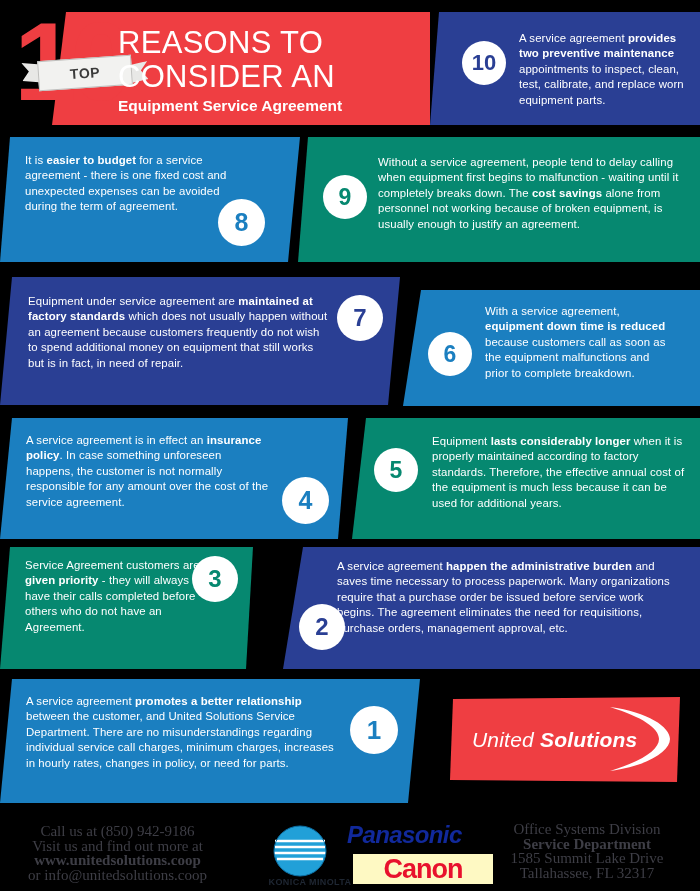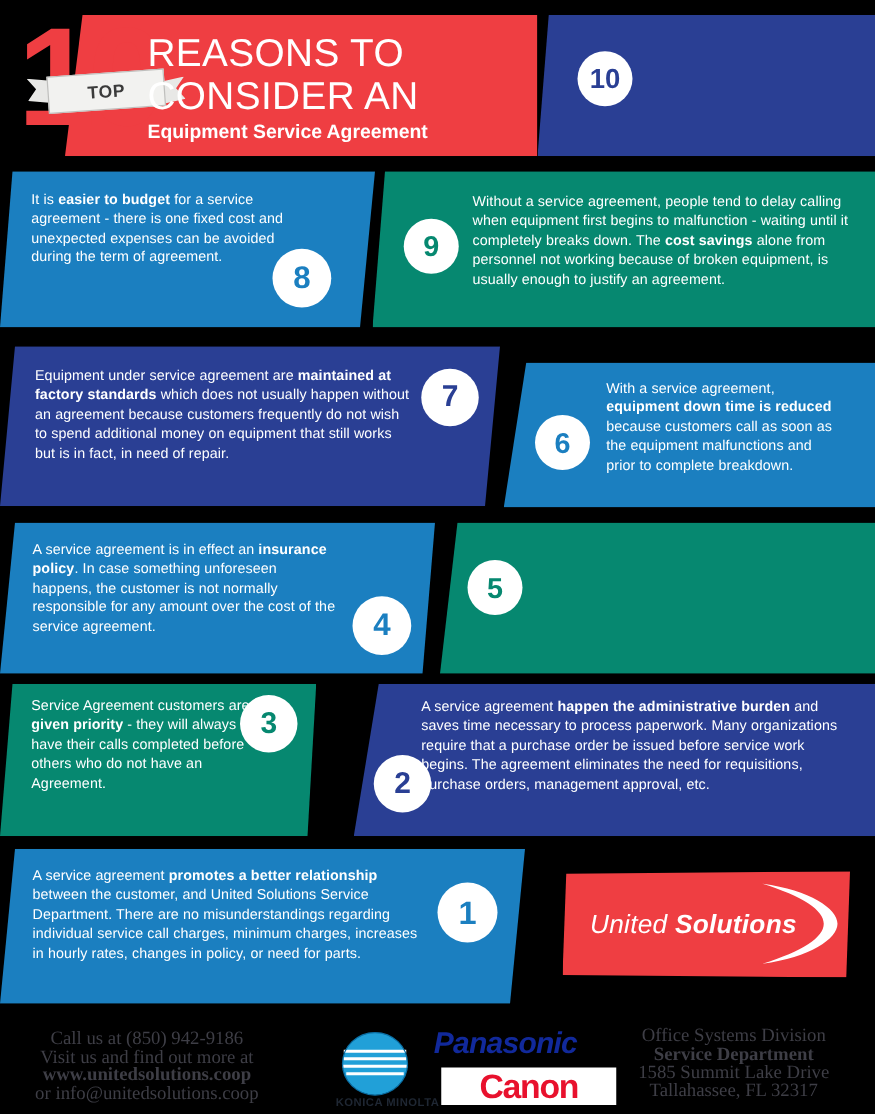--- a/index.html
+++ b/index.html
@@ -193,21 +193,21 @@
     position:absolute; left:2px; top:52px; width:110px;
     color:#1f2733; font-size:9px; font-weight:bold; letter-spacing:.4px;
     text-align:center; white-space:nowrap;
   }
   #panasonic {
     position:absolute; left:104px; top:6px; width:148px; height:25px;
     color:#11299b; font-size:24px; font-weight:bold; font-style:italic;
     letter-spacing:-.6px; line-height:25px;
   }
   #canon-box {
-    position:absolute; left:110px; top:38px; width:140px; height:30px; background:#ffffff;
+    position:absolute; left:110px; top:38px; width:140px; height:30px; background:#fef9c3;
   }
   #canon {
     position:absolute; left:0; top:0; width:140px; height:30px;
     color:#e8112d; font-size:27px; font-weight:bold; line-height:30px;
     text-align:center; letter-spacing:-1px;
   }
 </style>
 </head>
 <body>
 
@@ -226,20 +226,21 @@
     <div id="header-title">
       <div class="l1">REASONS TO</div>
       <div class="l2">CONSIDER AN</div>
       <div class="sub">Equipment Service Agreement</div>
     </div>
   </div>
 
   <div class="panel" id="item-10">
     <div class="bg"></div>
     <div class="bubble">10</div>
+    <div class="txt">A service agreement <b>provides two preventive maintenance</b> appointments to inspect, clean, test, calibrate, and replace worn equipment parts.</div>
   </div>
 
   <div class="panel" id="item-8">
     <div class="bg"></div>
     <div class="txt">It is <b>easier to budget</b> for a service agreement - there is one fixed cost and unexpected expenses can be avoided during the term of agreement.</div>
     <div class="bubble">8</div>
   </div>
 
   <div class="panel" id="item-9">
     <div class="bg"></div>
@@ -261,20 +262,21 @@
 
   <div class="panel" id="item-4">
     <div class="bg"></div>
     <div class="txt">A service agreement is in effect an <b>insurance policy</b>. In case something unforeseen happens, the customer is not normally responsible for any amount over the cost of the service agreement.</div>
     <div class="bubble">4</div>
   </div>
 
   <div class="panel" id="item-5">
     <div class="bg"></div>
     <div class="bubble">5</div>
+    <div class="txt">Equipment <b>lasts considerably longer</b> when it is properly maintained according to factory standards. Therefore, the effective annual cost of the equipment is much less because it can be used for additional years.</div>
   </div>
 
   <div class="panel" id="item-3">
     <div class="bg"></div>
     <div class="txt">Service Agreement customers are <b>given priority</b> - they will always have their calls completed before others who do not have an Agreement.</div>
     <div class="bubble">3</div>
   </div>
 
   <div class="panel" id="item-2">
     <div class="bg"></div>

